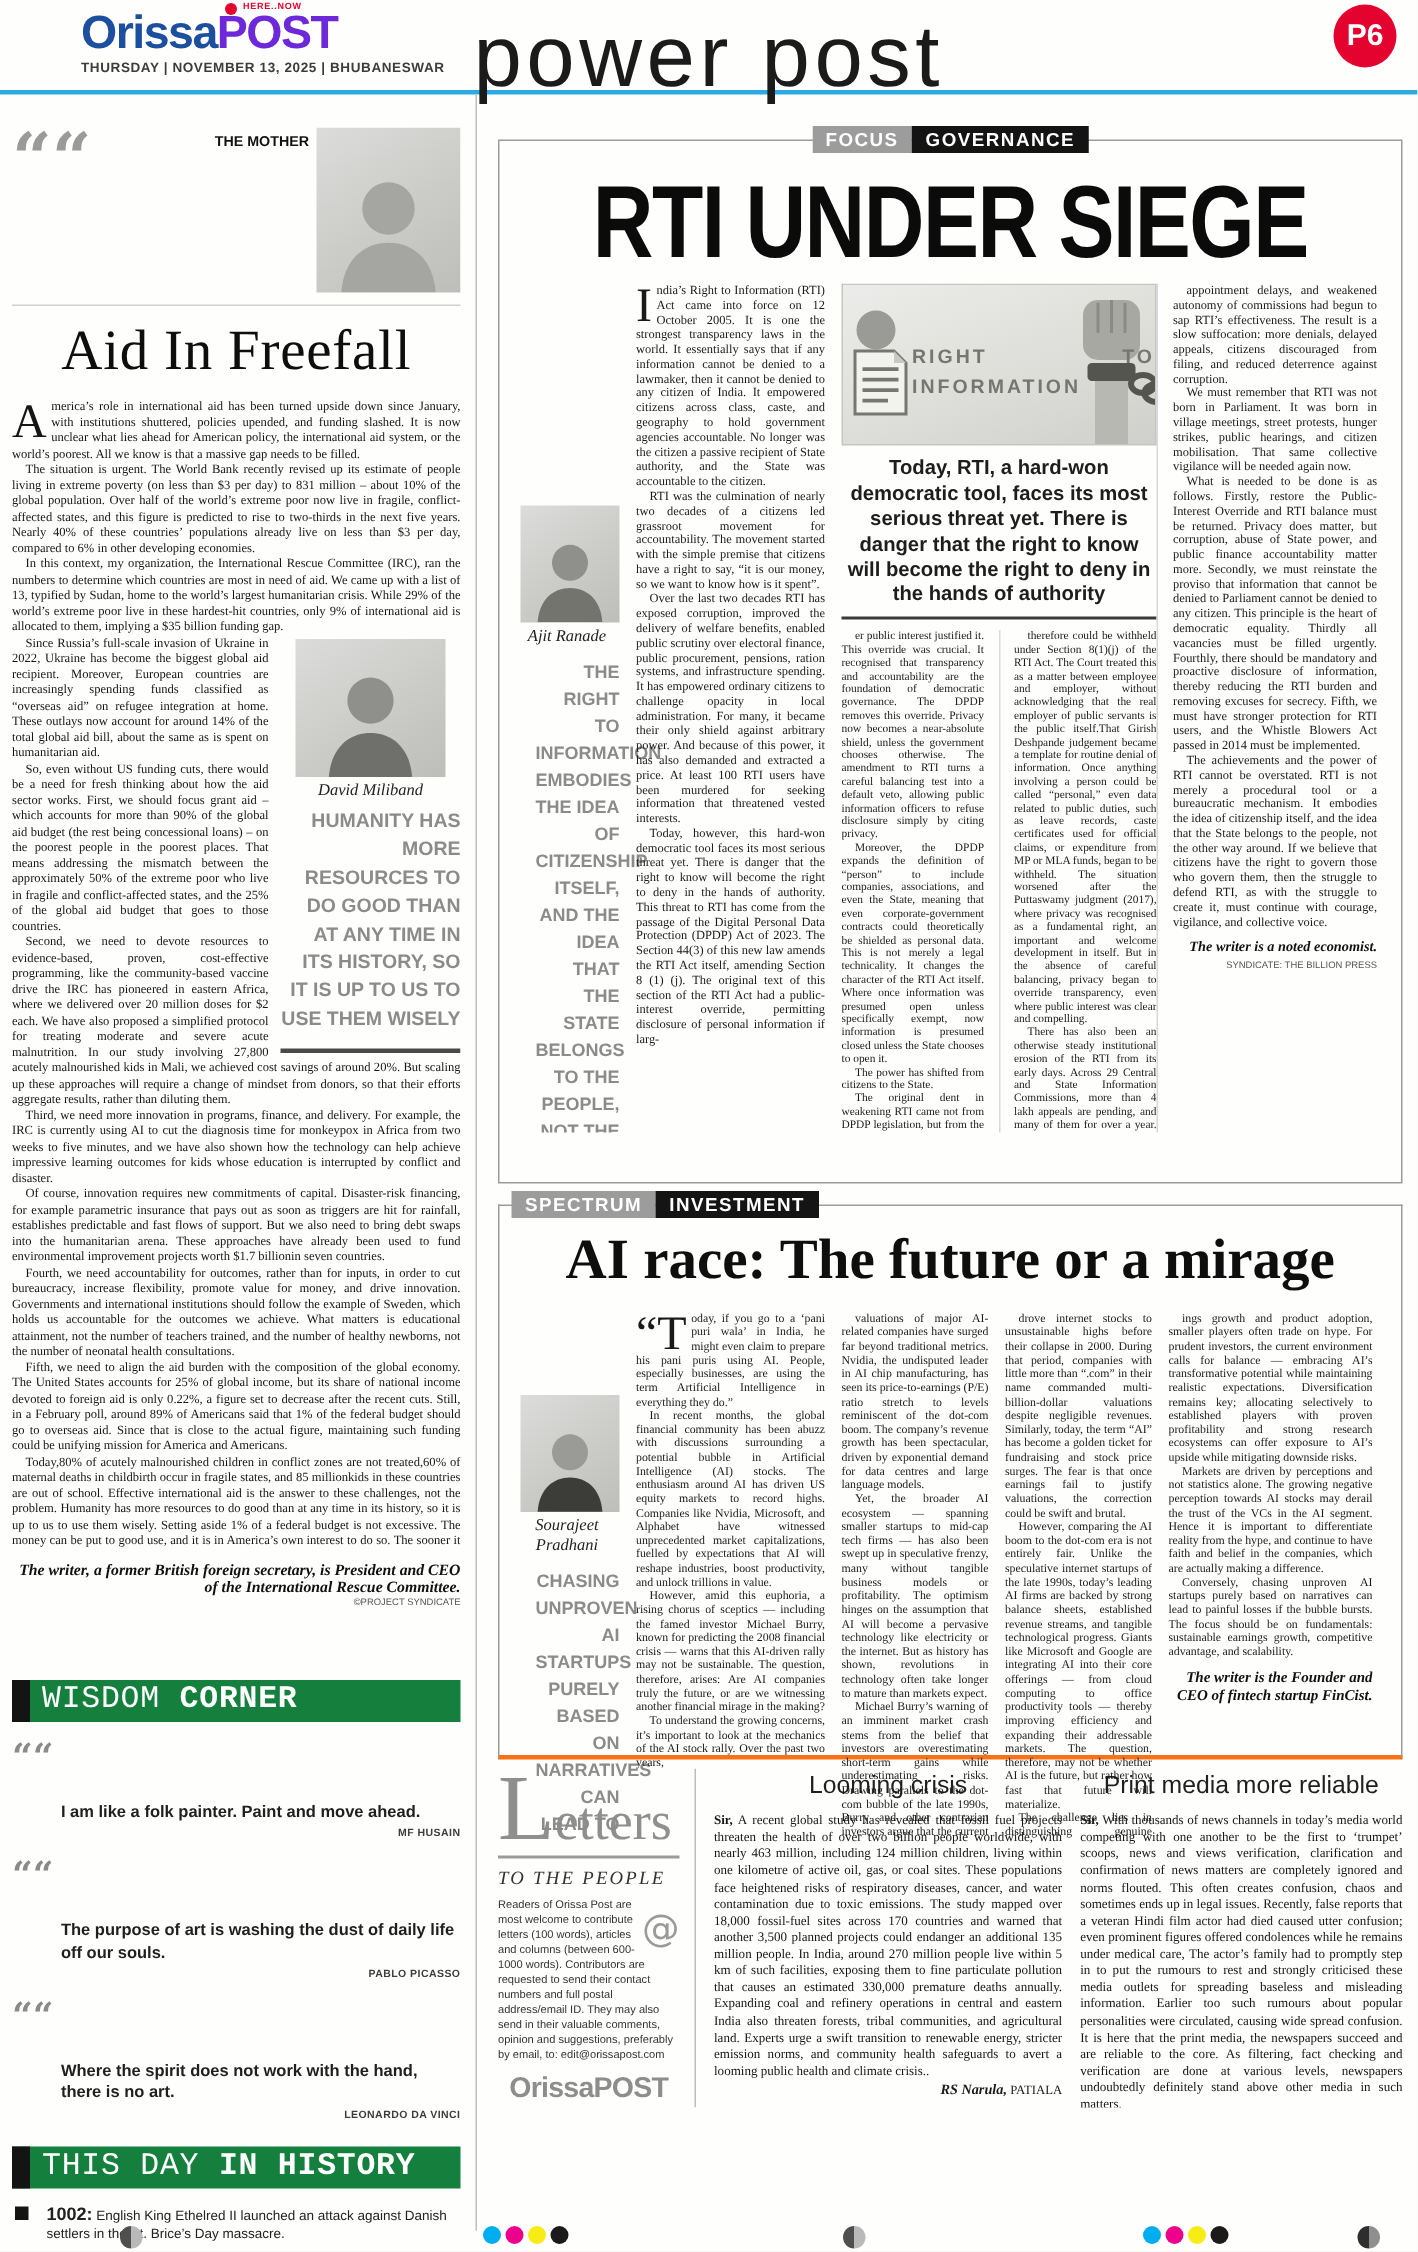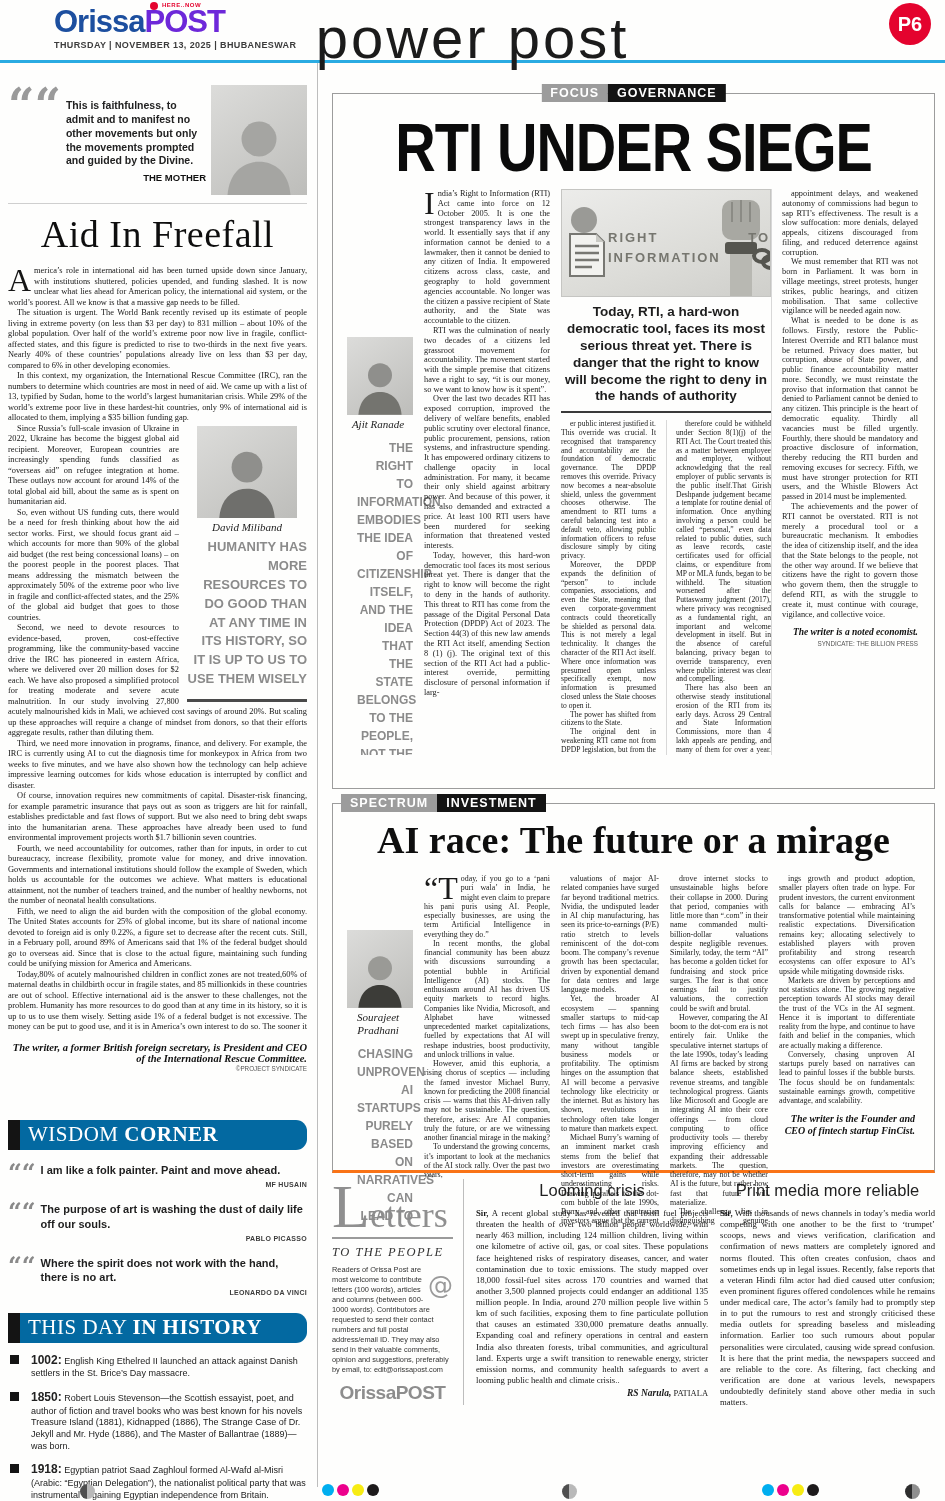--- a/index.html
+++ b/index.html
@@ -41,27 +41,27 @@
   .drop p:first-child::first-letter { font-size:32px; float:left; line-height:.78; padding:2px 3px 0 0; }
   .miliband-box { float:right; width:120px; margin:2px 0 4px 8px; }
   .miliband-photo { width:100px; height:92px; margin:0 auto; }
   .byline { text-align:center; font-style:italic; font-size:11px; margin:3px 0 4px; color:#222; }
   .pullquote { font-family:"Liberation Sans",sans-serif; font-weight:bold; color:#8b8b8b; text-align:right; }
   .pq-mil { font-size:13px; line-height:1.45; border-bottom:3px solid #4a4a4a; padding-bottom:10px; }
   .credit { text-align:right; font-weight:bold; font-style:italic; font-size:10.5px; margin-top:8px; color:#111; }
   .syndicate { text-align:right; font-family:"Liberation Sans",sans-serif; font-size:6.3px; color:#555; margin-top:1px; }
 
   
-  .sec-bar { position:relative; background:#0369a1; color:#fff; font-family:Liberation Serif, serif; font-size:21px; padding:2px 8px 3px 20px; letter-spacing:.5px;border-radius:11px; }
+  .sec-bar { position:relative; background:#15803d; color:#fff; font-family:Liberation Mono, monospace; font-size:21px; padding:2px 8px 3px 20px; letter-spacing:.5px; }
   .sec-bar::before { content:""; position:absolute; left:0; top:0; bottom:0; width:12px; background:#141414; }
   .sec-bar .w2 { font-weight:bold; }
   .wisdom { margin-top:48px; }
   .wq { display:flex; gap:5px; margin-top:13px; }
   .wq-mark { font-family:"DejaVu Serif",serif; font-weight:bold; font-size:24px; color:#8a8a8a; line-height:.8; }
-  .wq-body { flex:1; font-family:"Liberation Sans",sans-serif; font-weight:bold; font-size:11px; line-height:1.3; color:#1f1f1f; }
+  .wq-body { flex:1; font-family:"Liberation Sans",sans-serif; font-weight:bold; font-size:11px; line-height:1.3; color:#1f1f1f;margin-top:40px; }
   .wq-author { text-align:right; font-size:7px; letter-spacing:.3px; color:#3d3d3d; margin-top:3px; }
   .history { margin-top:16px; }
   .ev { position:relative; margin-top:10px; padding-left:23px; font-family:"Liberation Sans",sans-serif; font-size:9px; line-height:1.3; color:#222; }
   .ev::before { content:""; position:absolute; left:2px; top:2px; width:9px; height:9px; background:#141414; }
   .ev .year { font-weight:bold; font-size:12px; }
 
   
   .boxed { position:relative; border:1px solid #9c9c9c; padding:12px 10px 6px; }
   .kicker { position:absolute; top:-10px; display:flex; font-family:"Liberation Sans",sans-serif; font-weight:bold; font-size:12.5px; letter-spacing:1px; color:#fff; }
   .kicker .k1 { background:#9c9c9c; padding:2px 9px; }
@@ -138,21 +138,20 @@
   </div>
   <div class="cyan-rule"></div>
 
   <div class="shell">
 
     <aside class="left-col">
 
       <section class="mother">
         <span class="bigquote">““</span>
         <div style="flex:1">
-          <div class="mother-text">This is faithfulness, to admit and to manifest no other movements but only the movements prompted and guided by the Divine.</div>
           <div class="mother-attrib" style="font-family:'Liberation Sans',sans-serif;font-weight:bold">THE MOTHER</div>
         </div>
         <div class="photo mother-photo">
           <svg viewBox="0 0 40 48" width="70" height="84">
               <circle cx="20" cy="16" r="10" fill="#a5a5a2"></circle>
               <path d="M2 48c1-13 9-19 18-19s17 6 18 19z" fill="#a5a5a2"></path>
             </svg>
         </div>
       </section>
 

